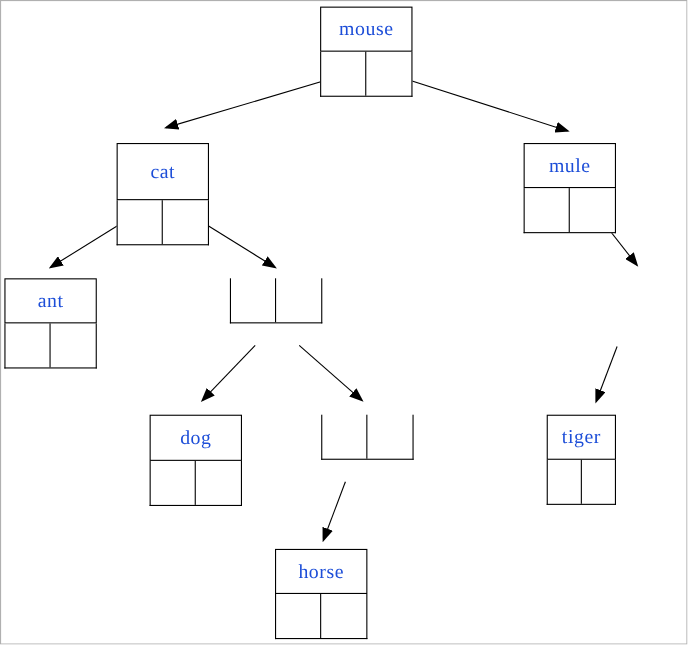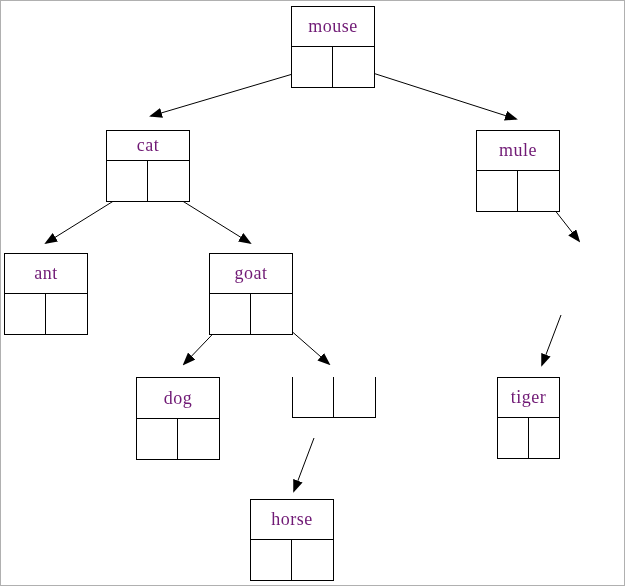--- a/index.html
+++ b/index.html
@@ -30,21 +30,21 @@
     box-sizing: border-box;
     background: #ffffff;
   }
   .tree-node .node-label {
     box-sizing: border-box;
     border: 1px solid #000000;
     display: flex;
     align-items: center;
     justify-content: center;
     font-size: 18px;
-    color: #701a75;
+    color: #1d4ed8;
     letter-spacing: 0.5px;
   }
   .tree-node .pointer-row {
     box-sizing: border-box;
     border: 1px solid #000000;
     border-top: none;
     display: flex;
   }
   .tree-node .pointer-cell {
     flex: 1 1 50%;
@@ -75,42 +75,41 @@
       <line x1="313" y1="437" x2="293" y2="490" stroke="#000000" stroke-width="1" marker-end="url(#arrowhead)"></line>
     </svg>
 <div class="tree-node" style="left: 290px; top: 5px; width: 84px;">
       <div class="node-label" style="height: 41px;">mouse</div>
       <div class="pointer-row" style="height: 41px;">
         <div class="pointer-cell left"></div>
         <div class="pointer-cell right"></div>
       </div>
     </div>
     <div class="tree-node" style="left: 105px; top: 129px; width: 84px;">
-      <div class="node-label" style="height: 31px;">cat</div>
+      <div class="node-label" style="height: 52px;">cat</div>
       <div class="pointer-row" style="height: 41px;">
         <div class="pointer-cell left"></div>
         <div class="pointer-cell right"></div>
       </div>
     </div>
     <div class="tree-node" style="left: 475px; top: 129px; width: 84px;">
       <div class="node-label" style="height: 41px;">mule</div>
       <div class="pointer-row" style="height: 41px;">
         <div class="pointer-cell left"></div>
         <div class="pointer-cell right"></div>
       </div>
     </div>
     <div class="tree-node" style="left: 3px; top: 252px; width: 84px;">
       <div class="node-label" style="height: 41px;">ant</div>
       <div class="pointer-row" style="height: 41px;">
         <div class="pointer-cell left"></div>
         <div class="pointer-cell right"></div>
       </div>
     </div>
     <div class="tree-node" style="left: 208px; top: 252px; width: 84px;">
-      <div class="node-label" style="height: 41px;">goat</div>
       <div class="pointer-row" style="height: 41px;">
         <div class="pointer-cell left"></div>
         <div class="pointer-cell right"></div>
       </div>
     </div>
     <div class="tree-node" style="left: 135px; top: 376px; width: 84px;">
       <div class="node-label" style="height: 42px;">dog</div>
       <div class="pointer-row" style="height: 41px;">
         <div class="pointer-cell left"></div>
         <div class="pointer-cell right"></div>

